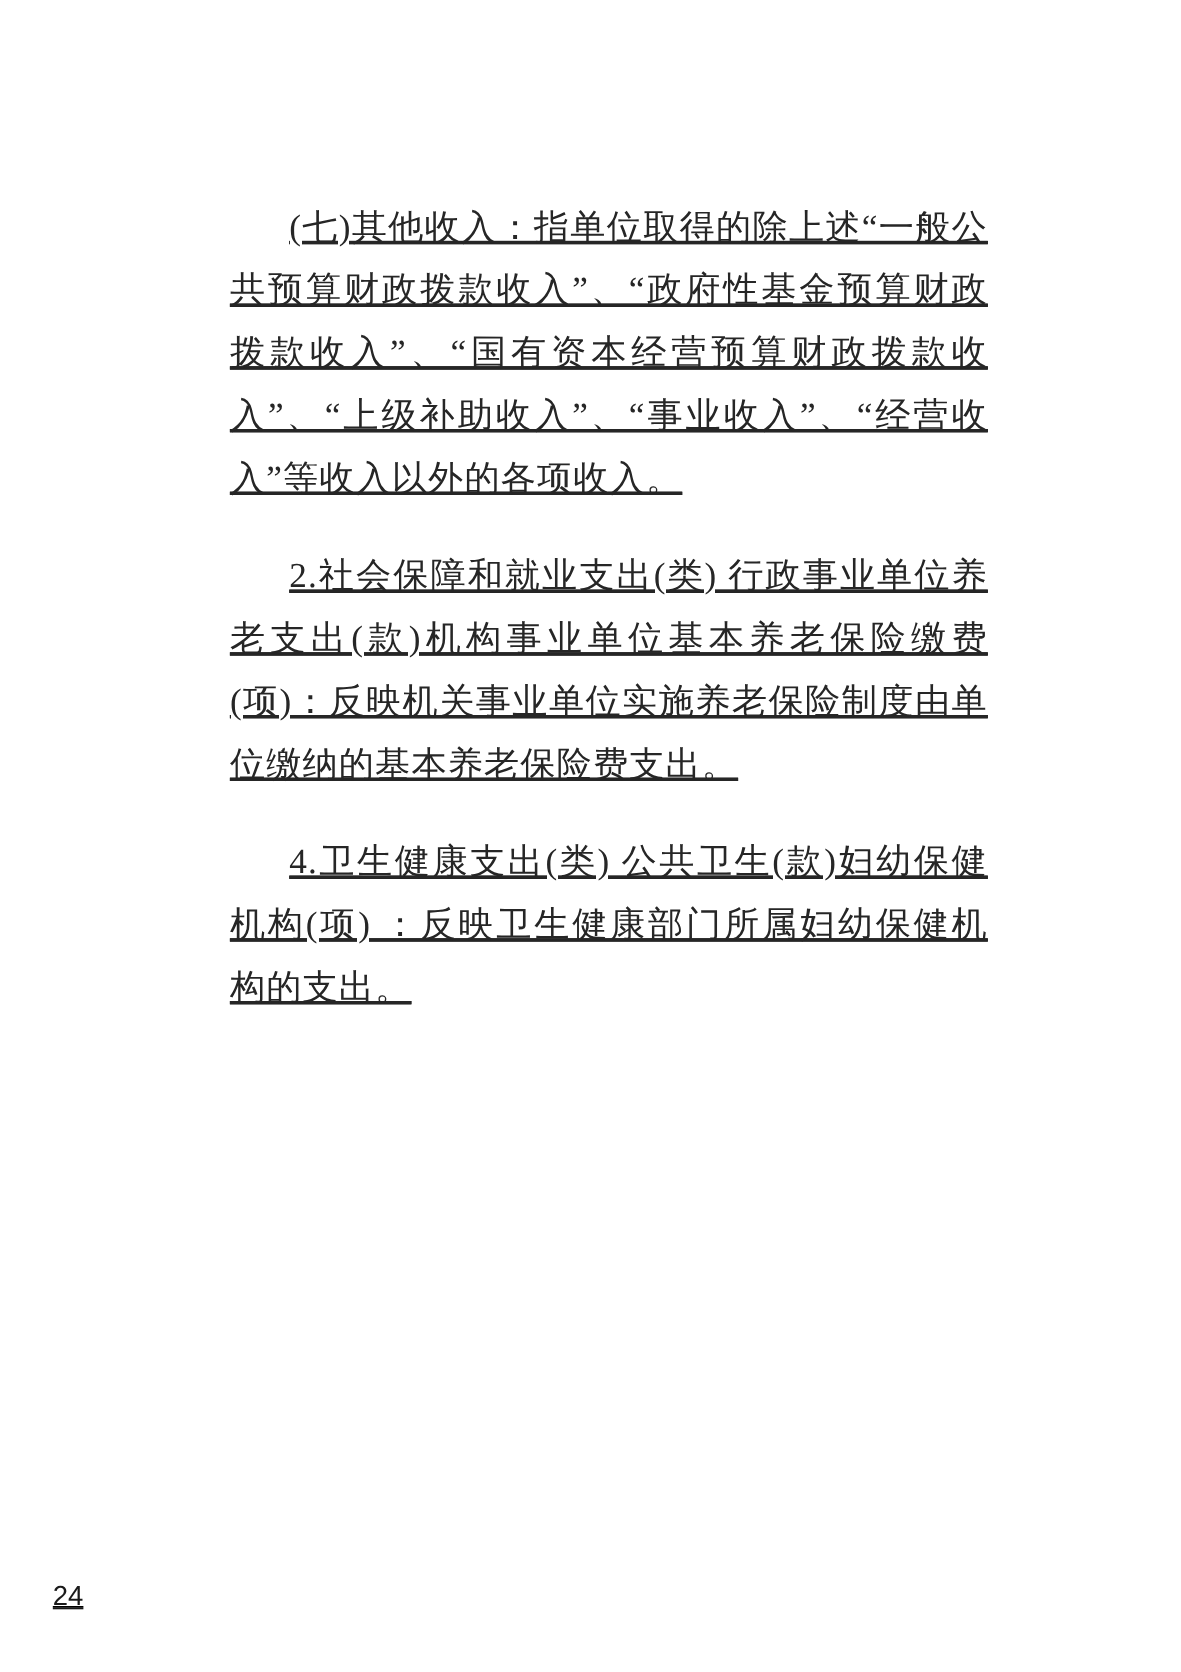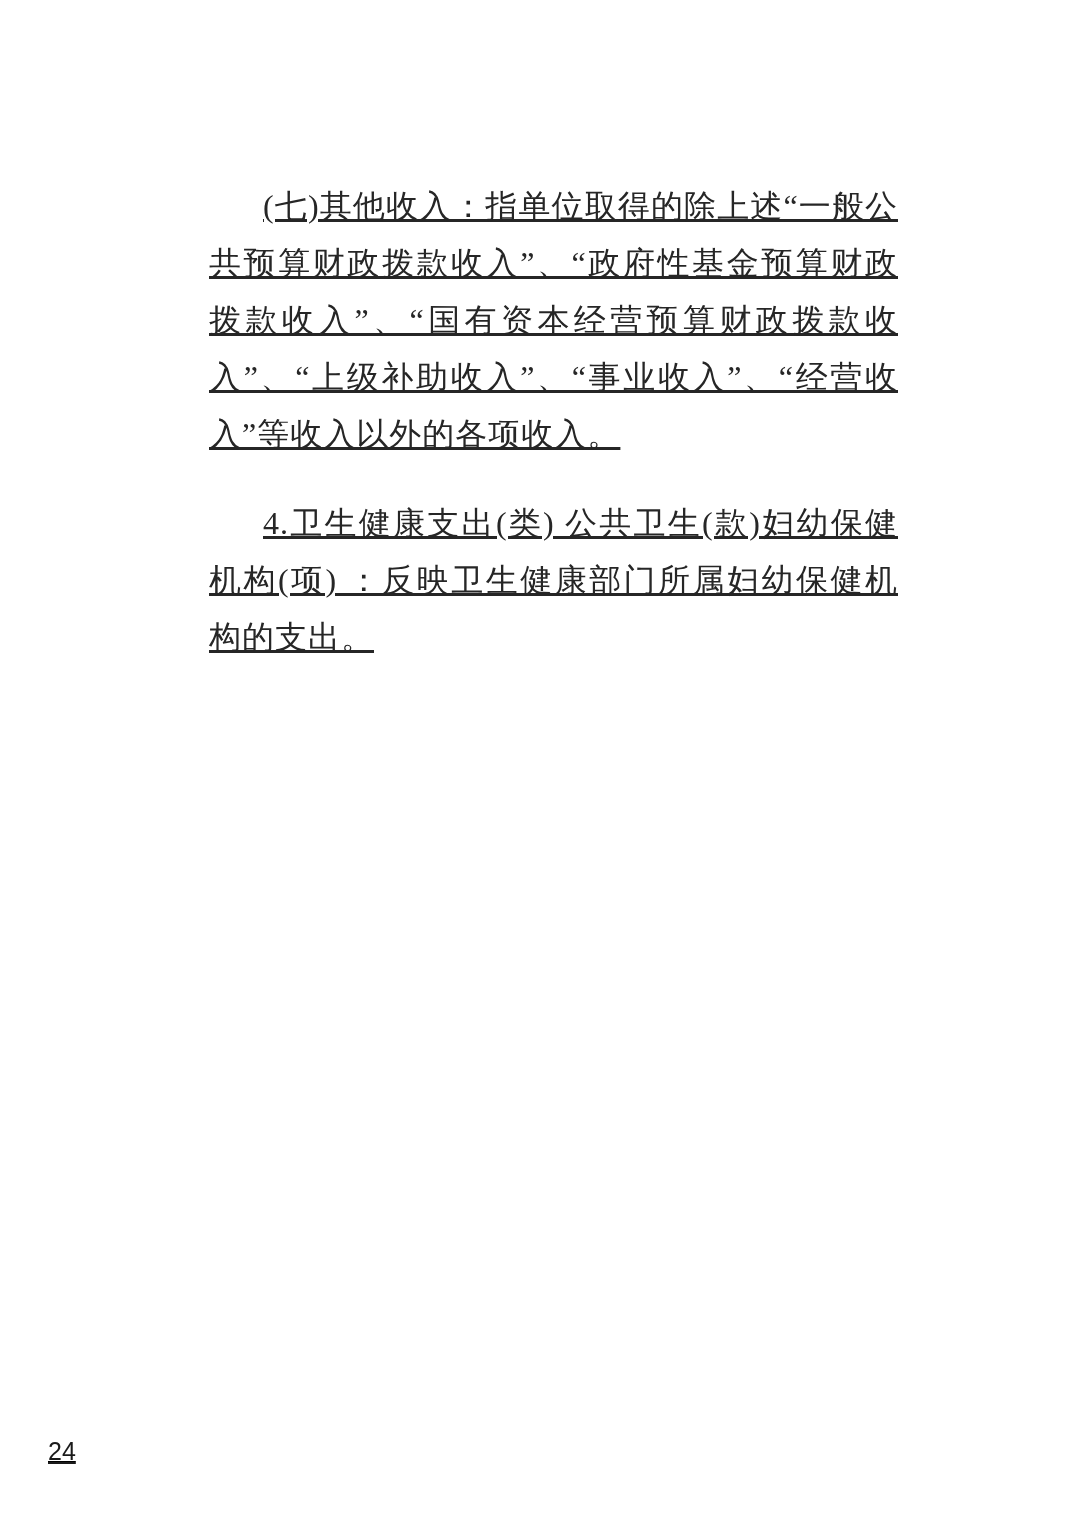--- a/index.html
+++ b/index.html
@@ -46,20 +46,21 @@
     color: #1a1a1a;
   }
 </style>
 </head>
 <body>
 
 <div class="page">
 
   <main class="content">
     <p class="para">(七)其他收入：指单位取得的除上述“一般公共预算财政拨款收入”、“政府性基金预算财政拨款收入”、“国有资本经营预算财政拨款收入”、“上级补助收入”、“事业收入”、“经营收入”等收入以外的各项收入。</p>
+    <p class="para">2.社会保障和就业支出(类) 行政事业单位养老支出(款)机构事业单位基本养老保险缴费(项)：反映机关事业单位实施养老保险制度由单位缴纳的基本养老保险费支出。</p>
     <p class="para">4.卫生健康支出(类) 公共卫生(款)妇幼保健机构(项) ：反映卫生健康部门所属妇幼保健机构的支出。</p>
 
   </main>
 
   <footer class="page-footer">
     <span class="page-number">24</span>
   </footer>
 
 </div>
 

